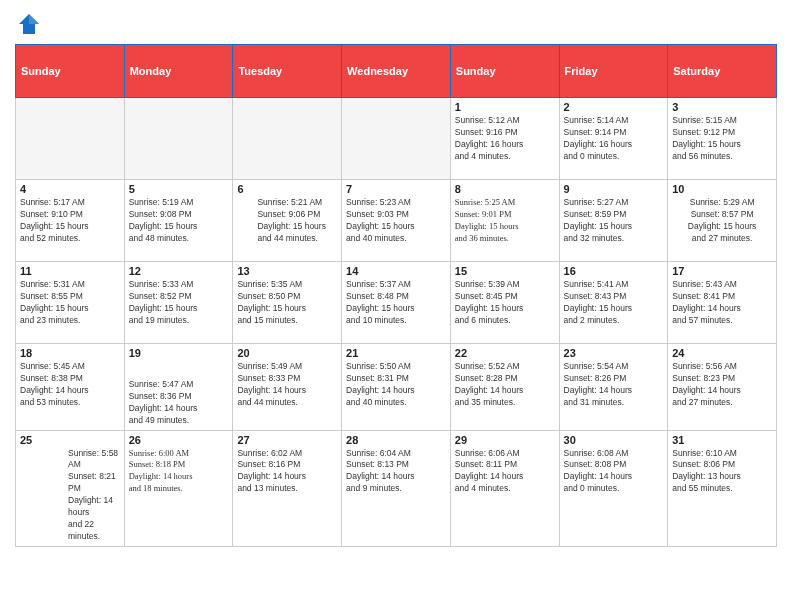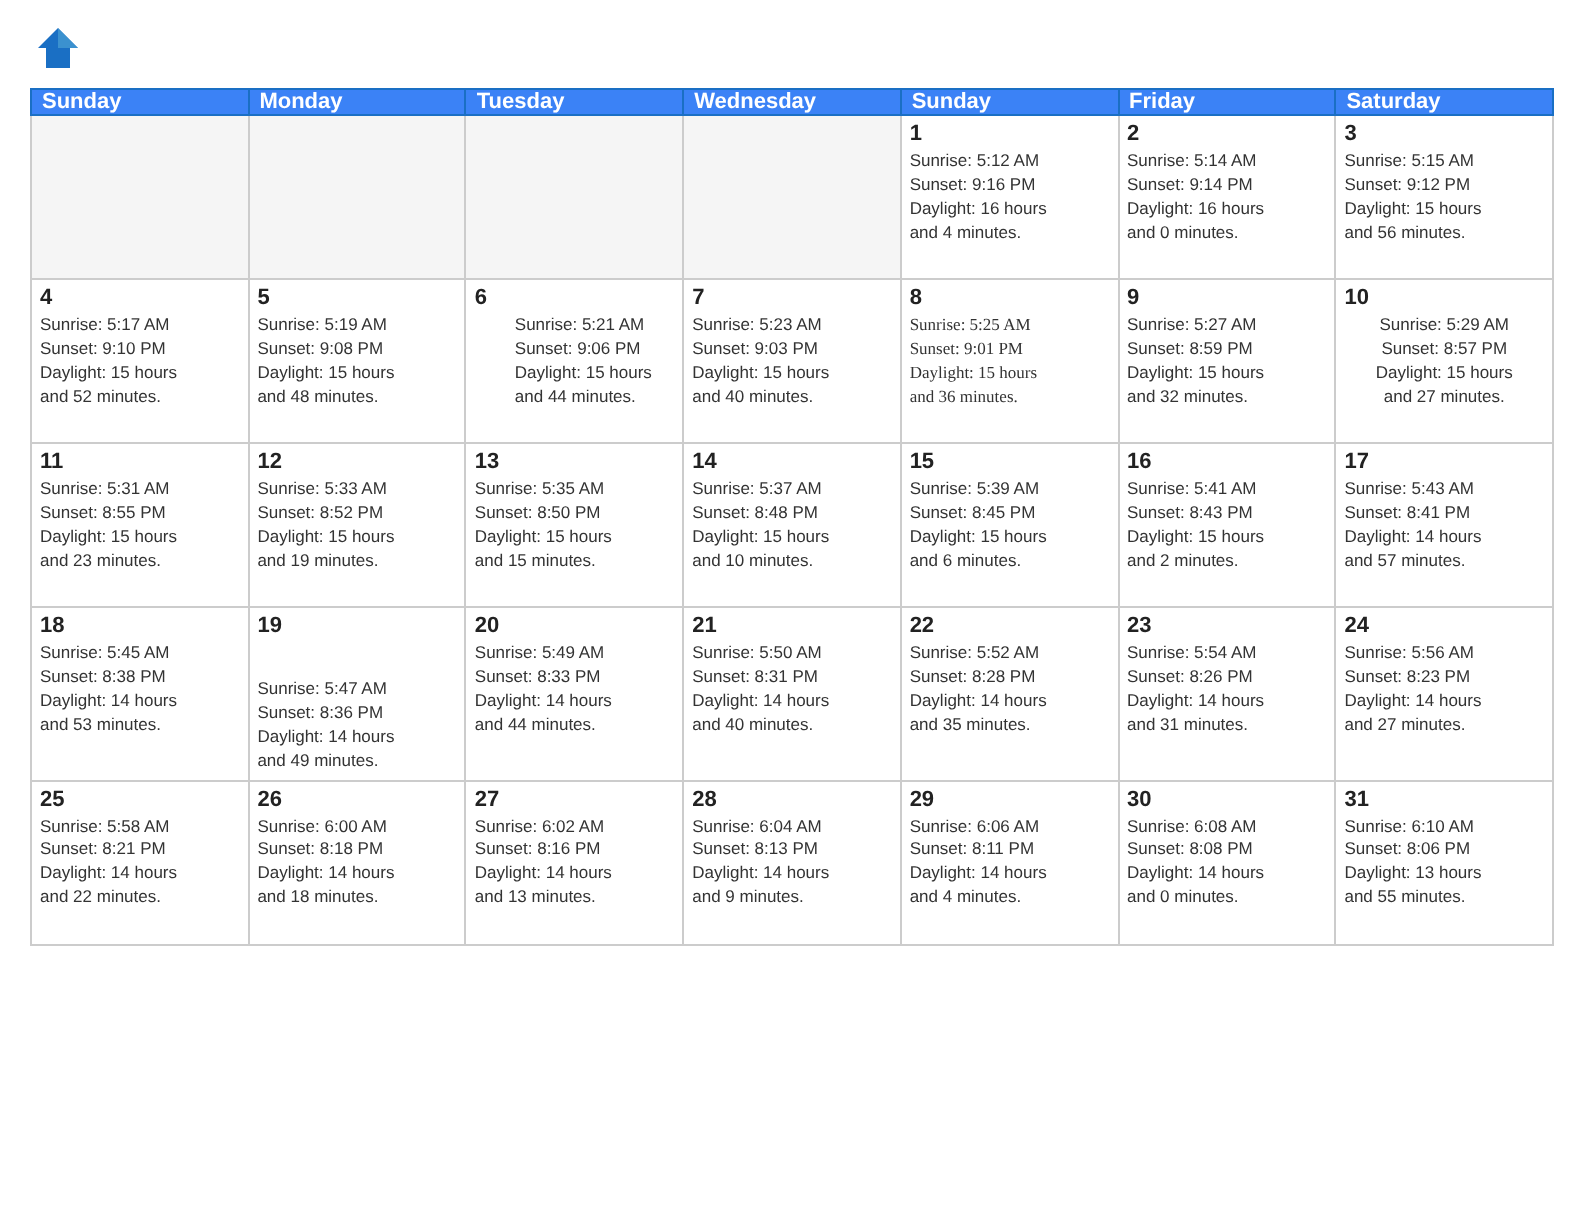--- a/index.html
+++ b/index.html
@@ -57,25 +57,25 @@
     .location {
       font-size: 14px;
       color: #444;
     }
     .calendar {
       width: 100%;
       border-collapse: collapse;
       table-layout: fixed;
     }
     .calendar th {
-      background: #3b82f6;
+      background: #ef4444;
       color: #fff;
       font-size: 11px;
       font-weight: bold;
-      padding: 0 5px;
+      padding: 20px 5px;
       text-align: left;
       border: 1px solid #1a6fc4;
     }
     .calendar td {
       border: 1px solid #ccc;
       vertical-align: top;
       padding: 3px 4px;
       height: 82px;
       background: #fff;
       font-size: 9px;
@@ -306,28 +306,28 @@
             <div class="day-num">24</div>
             <div class="day-info" style="white-space: pre-line;">Sunrise: 5:56 AM
 Sunset: 8:23 PM
 Daylight: 14 hours
 and 27 minutes.</div>
           </td>
         </tr>
         <tr>
           <td>
             <div class="day-num">25</div>
-            <div class="day-info" style="white-space: pre-line;">Sunrise: 5:58 AM
+            <div class="day-info" style="white-space: pre-line; margin-left: 48px;">Sunrise: 5:58 AM
 Sunset: 8:21 PM
 Daylight: 14 hours
 and 22 minutes.</div>
           </td>
           <td>
             <div class="day-num">26</div>
-            <div class="day-info" style="white-space: pre-line;">Sunrise: 6:00 AM
+            <div class="day-info" style="white-space: pre-line; font-family: Liberation Serif, serif;">Sunrise: 6:00 AM
 Sunset: 8:18 PM
 Daylight: 14 hours
 and 18 minutes.</div>
           </td>
           <td>
             <div class="day-num">27</div>
             <div class="day-info" style="white-space: pre-line;">Sunrise: 6:02 AM
 Sunset: 8:16 PM
 Daylight: 14 hours
 and 13 minutes.</div>

